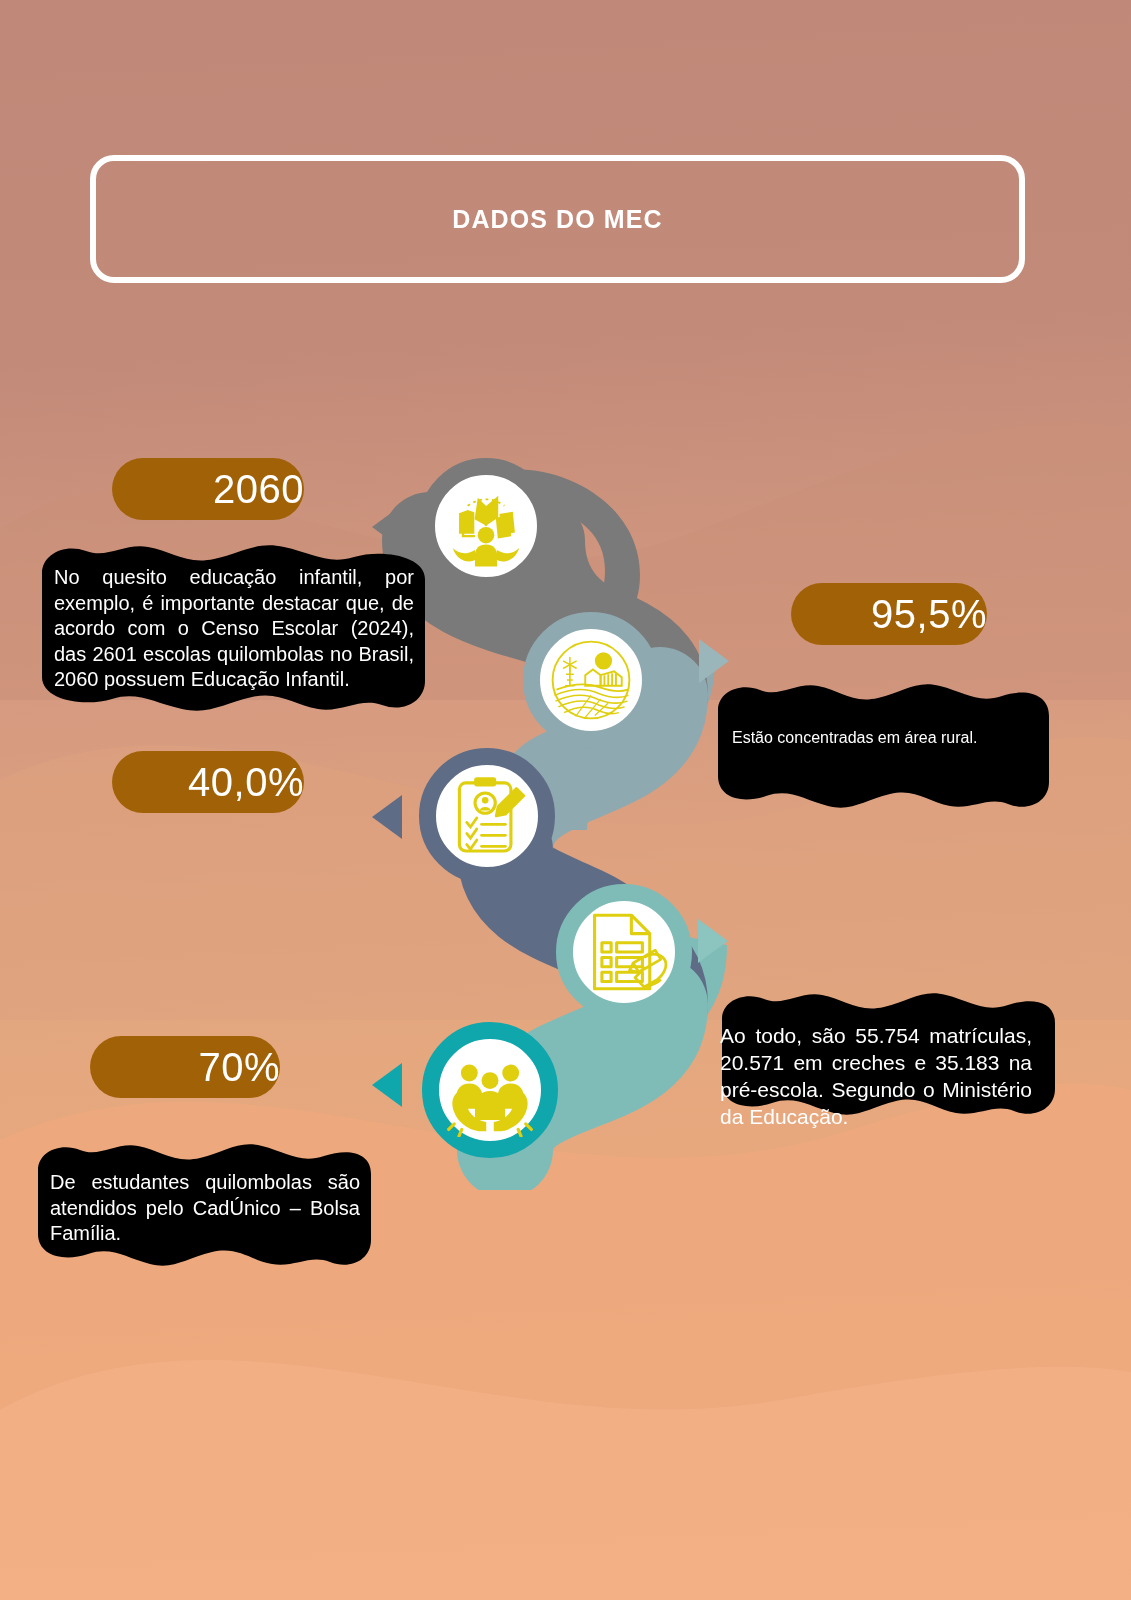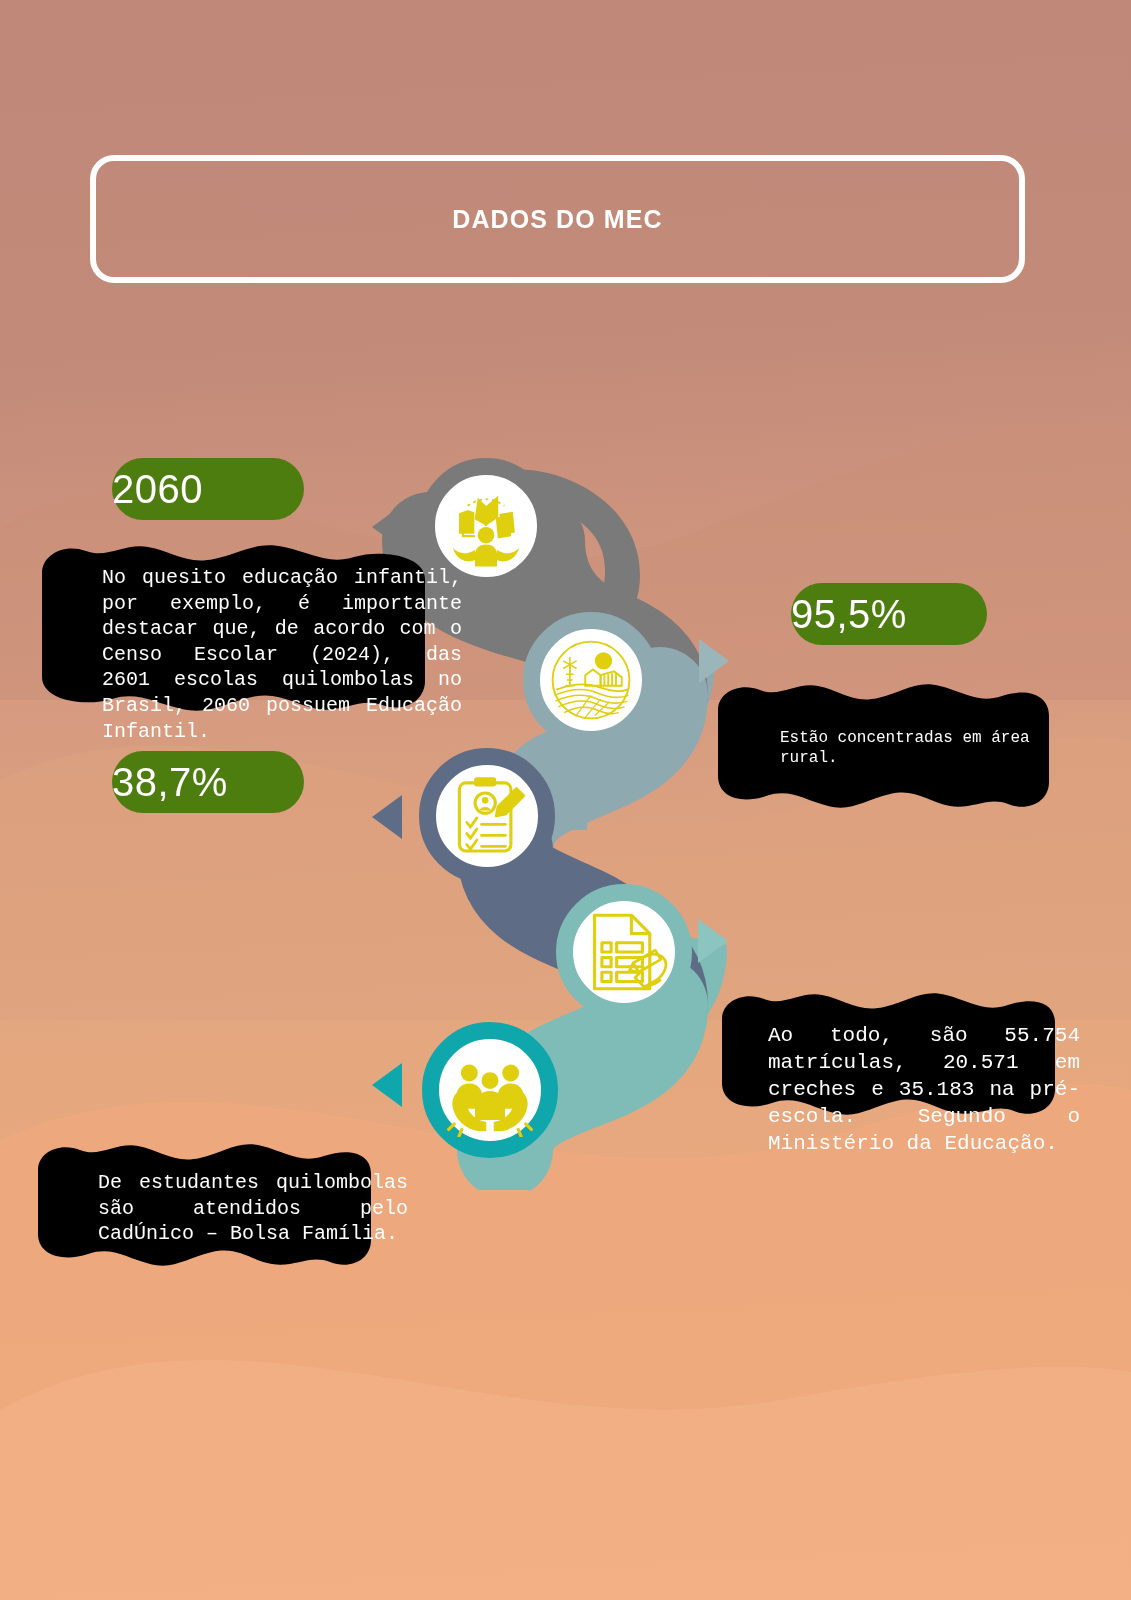--- a/index.html
+++ b/index.html
@@ -38,35 +38,34 @@
     box-sizing:border-box;}
   .icon-node svg{display:block;}
 
   
   .arrow{position:absolute;width:0;height:0;}
   .arrow.left{border-top:22px solid transparent;border-bottom:22px solid transparent;}
   .arrow.right{border-top:22px solid transparent;border-bottom:22px solid transparent;}
 
   
   .pill{
-    position:absolute;background:#4d7c0f;border-radius:40px;
-    display:flex;align-items:center;justify-content:flex-start;
+    position:absolute;background:#a16207;border-radius:40px;
+    display:flex;align-items:center;justify-content:flex-end;
     color:#ffffff;font-size:40px;font-weight:400;
     font-family:"Liberation Sans", sans-serif;letter-spacing:0.5px;
   }
 
   
   .blob{position:absolute;}
   .blob .blob-bg{position:absolute;inset:0;}
   .blob .blob-bg svg{display:block;width:100%;height:100%;}
   .blob .blob-text{
     position:absolute;color:#ffffff;
-    font-family:Liberation Mono, monospace;
+    font-family:Liberation Sans, sans-serif;
     line-height:1.28;
-    margin-left:48px;
   }
   .just{text-align:justify;text-align-last:left;}
 </style>
 </head>
 <body>
 
 <div class="stage">
 
   <div class="bg-base"></div>
 
@@ -244,21 +243,24 @@
   </div>
   <div class="arrow left" style="left:372px;top:1063px;border-right:30px solid #0fa7ab;"></div>
 
   <div class="pill" style="left:112px;top:458px;width:192px;height:62px;">
     <span>2060</span>
   </div>
   <div class="pill" style="left:791px;top:583px;width:196px;height:62px;">
     <span>95,5%</span>
   </div>
   <div class="pill" style="left:112px;top:751px;width:192px;height:62px;">
-    <span>38,7%</span>
+    <span>40,0%</span>
+  </div>
+  <div class="pill" style="left:90px;top:1036px;width:190px;height:62px;">
+    <span>70%</span>
   </div>
 
   <div class="blob" style="left:36px;top:541px;width:395px;height:175px;">
     <div class="blob-bg">
       <svg viewBox="0 0 395 175" preserveAspectRatio="none">
         <path d="M6,32 C6,14 28,2 50,10 C72,18 88,2 112,6 C136,10 150,24 178,18 C206,12 220,0 248,6 C276,12 292,24 318,16 C344,8 389,14 389,38 L389,140 C389,160 368,172 346,164 C324,156 306,172 282,168 C258,164 244,150 216,156 C188,162 174,174 146,168 C118,162 102,150 76,158 C50,166 6,160 6,136 Z" fill="#000000"></path>
       </svg>
     </div>
     <div class="blob-text just" style="left:18px;top:24px;width:360px;font-size:20px;">No quesito educação infantil, por exemplo, é importante destacar que, de acordo com o Censo Escolar (2024), das 2601 escolas quilombolas no Brasil, 2060 possuem Educação Infantil.</div>
   </div>

